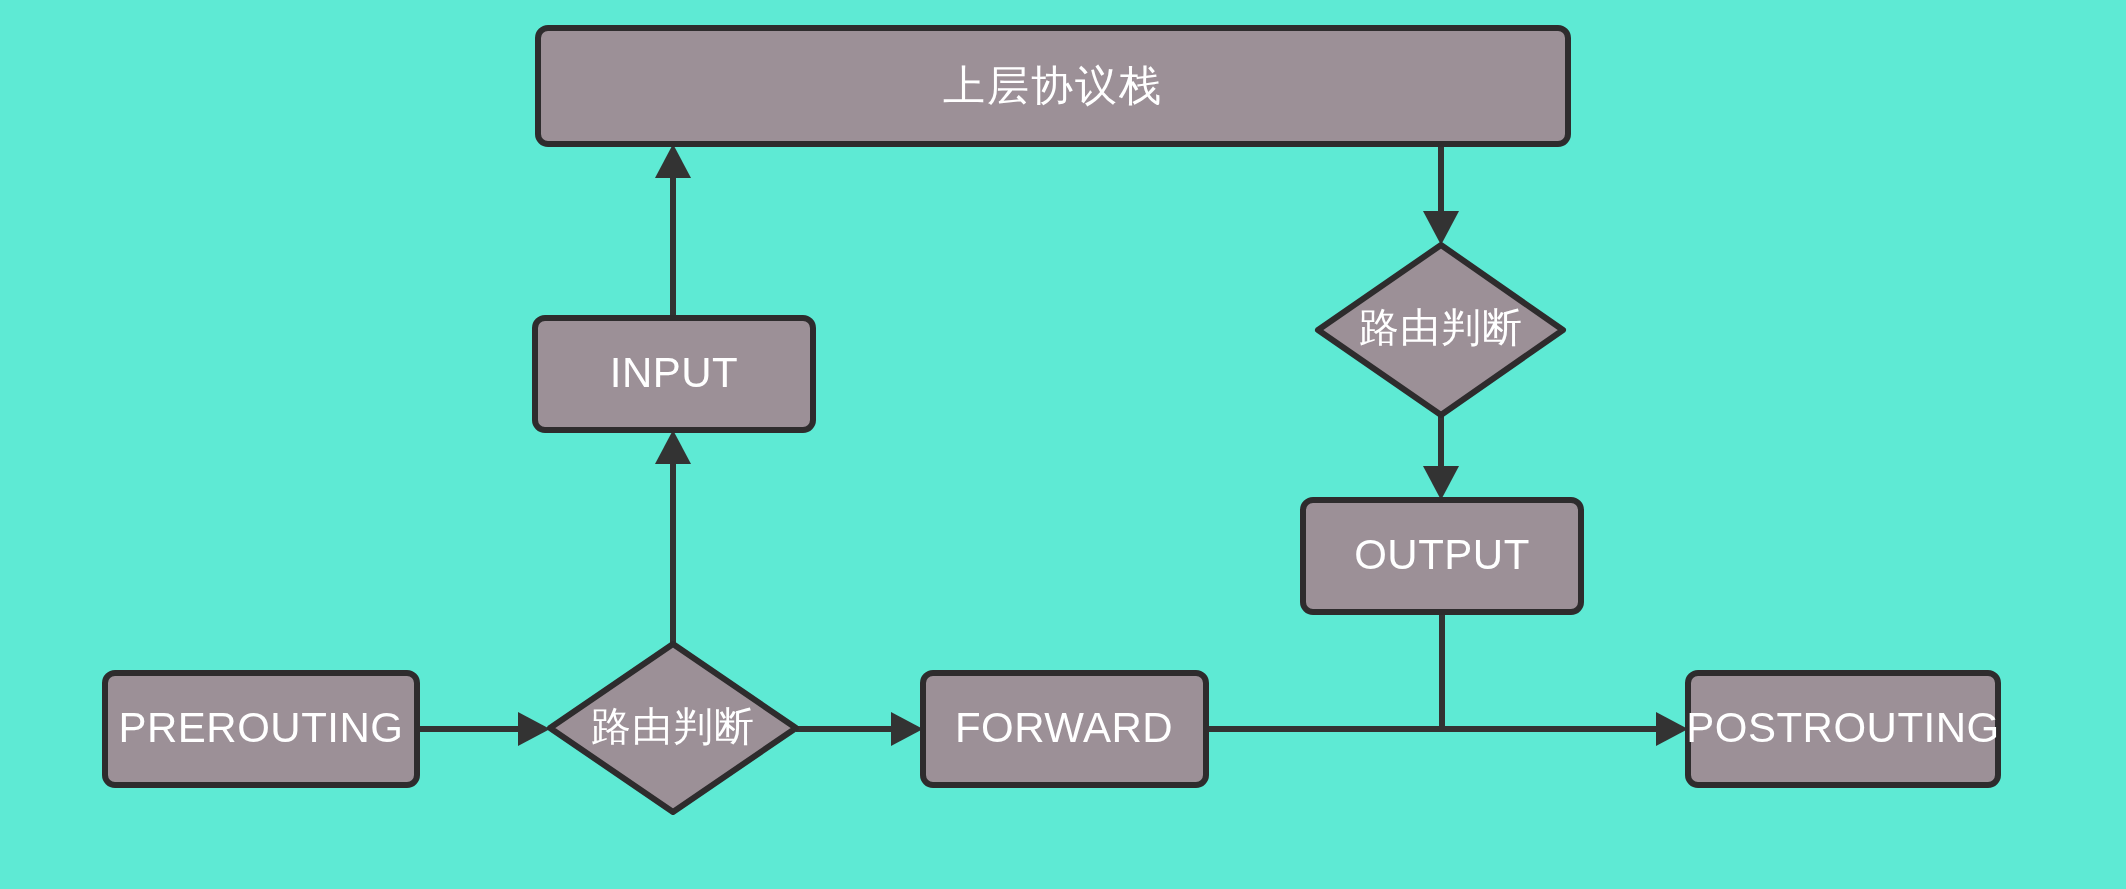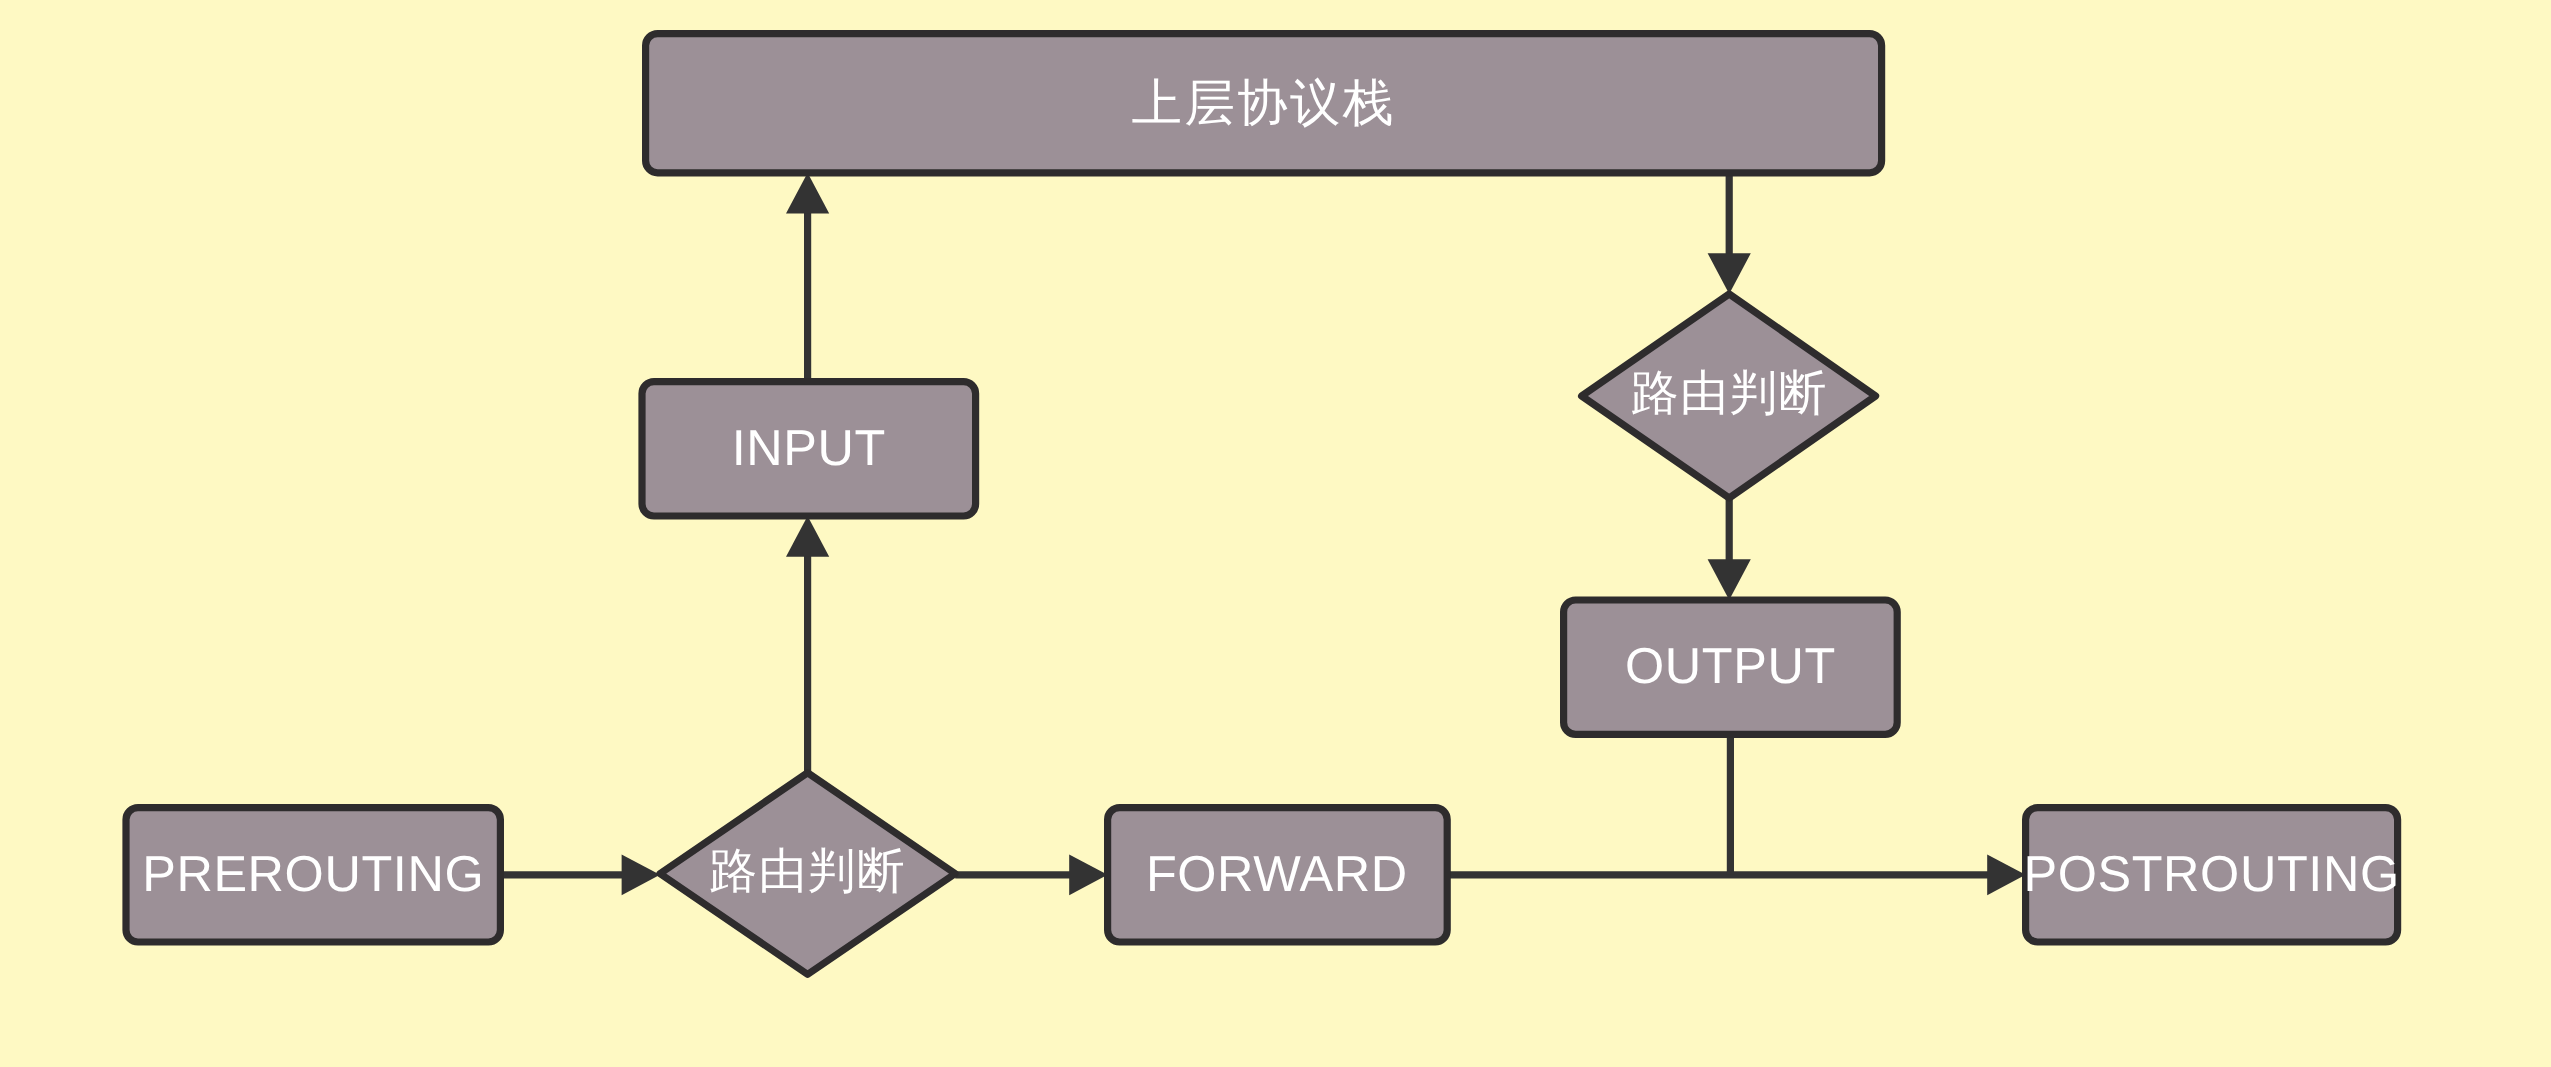--- a/index.html
+++ b/index.html
@@ -10,21 +10,21 @@
   body {
     width: 2126px;
     height: 889px;
     overflow: hidden;
     font-family: "Liberation Sans", "DejaVu Sans", sans-serif;
   }
   #diagram-root {
     position: relative;
     width: 2126px;
     height: 889px;
-    background: #fef9c3;
+    background: #5eead4;
   }
   svg#flow-svg {
     display: block;
     width: 2126px;
     height: 889px;
   }
   .node-shape {
     fill: #9c9097;
     stroke: #2e2c2d;
     stroke-width: 6;

